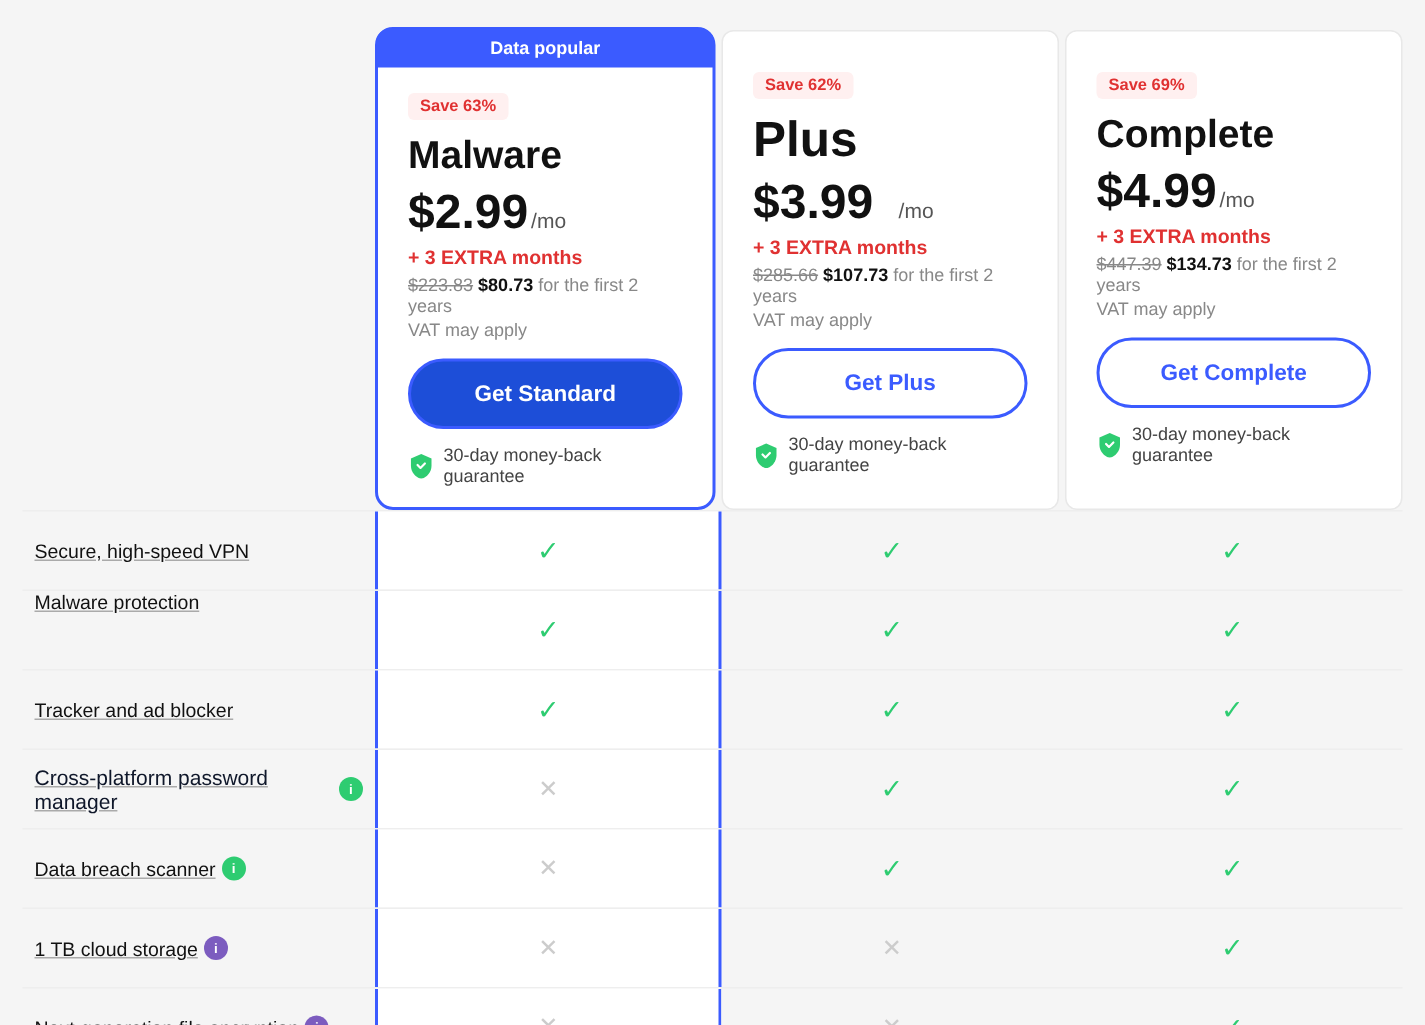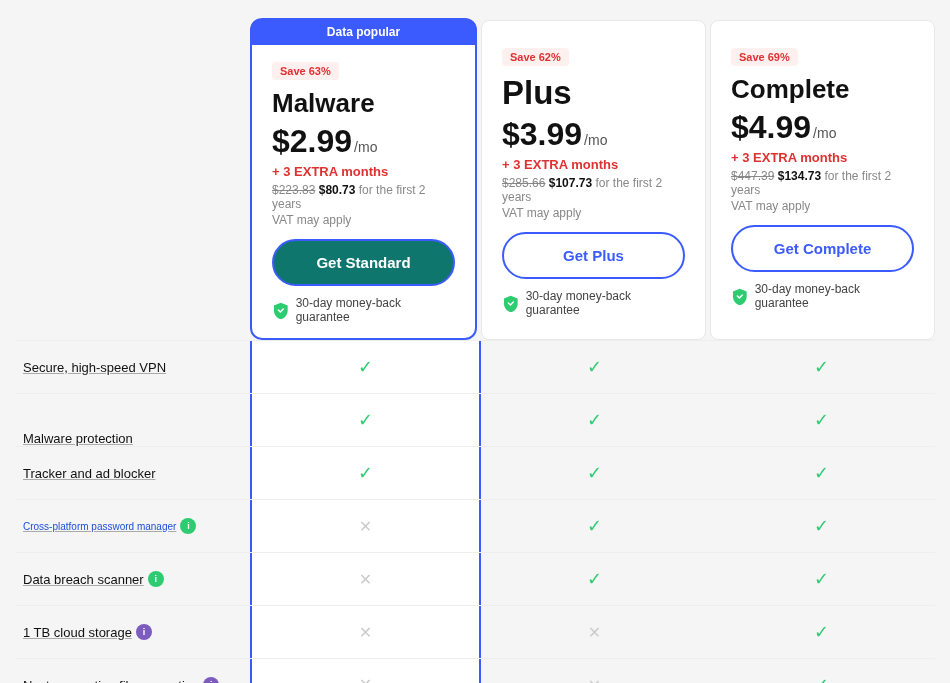--- a/index.html
+++ b/index.html
@@ -39,42 +39,42 @@
             <span style="font-size:32px; font-weight:700; color:#111;">$2.99</span>
             <span style="font-size:14px; color:#555;">/mo</span>
           </div>
           <div style="color:#e03131; font-size:13px; font-weight:600; margin-bottom:4px;">+ 3 EXTRA months</div>
           <div style="font-size:12px; color:#888; margin-bottom:2px;">
             <s>$223.83</s>
             <span style="color:#111; font-weight:600;">$80.73</span>
             <span>for the first 2 years</span>
           </div>
           <div style="font-size:12px; color:#888; margin-bottom:12px;">VAT may apply</div>
-          <button style="display:block; width:100%; padding:13px 0; border-radius:50px; font-size:15px; font-weight:600; cursor:pointer; border:2px solid #3b5bff; background:#0f766e; color:white; margin-bottom:10px;">
+          <button style="display:block; width:100%; padding:13px 0; border-radius:50px; font-size:15px; font-weight:600; cursor:pointer; border:2px solid #3b5bff; background:#1d4ed8; color:white; margin-bottom:10px;">
             <span>Get Standard</span>
           </button>
           <div style="display:flex; align-items:center; gap:6px; font-size:12px; color:#444; justify-content:center; padding-bottom:14px;">
             <svg width="18" height="18" viewBox="0 0 18 18">
                 <path d="M9 1.5L2 4.5v5c0 4.14 2.97 8.01 7 8.95C13.03 17.51 16 13.64 16 9.5v-5L9 1.5z" fill="#2ecc71"></path>
                 <path d="M6.5 9l2 2 3-3" stroke="white" stroke-width="1.5" fill="none" stroke-linecap="round" stroke-linejoin="round"></path>
               </svg>
             <span>30-day money-back guarantee</span>
           </div>
         </div>
       </div>
 
       <div style="flex:1; background:white; border:1px solid #e8e8e8; border-radius:8px; margin-right:4px; padding-top:10px;">
         <div style="padding:16px 20px 0;">
           <div style="display:inline-block; background:#fff0f0; color:#e03131; font-size:11px; font-weight:600; padding:3px 8px; border-radius:4px; margin-bottom:8px;">
             <span>Save 62%</span>
           </div>
           <div style="font-size:33px; font-weight:700; color:#111; margin-bottom:4px;">
             <span>Plus</span>
           </div>
-          <div style="display:flex; align-items:baseline; gap:2px; margin-bottom:4px;">
+          <div style="display:flex; align-items:baseline; gap:17px; margin-bottom:4px;">
             <span style="font-size:32px; font-weight:700; color:#111;">$3.99</span>
             <span style="font-size:14px; color:#555;">/mo</span>
           </div>
           <div style="color:#e03131; font-size:13px; font-weight:600; margin-bottom:4px;">+ 3 EXTRA months</div>
           <div style="font-size:12px; color:#888; margin-bottom:2px;">
             <s>$285.66</s>
             <span style="color:#111; font-weight:600;">$107.73</span>
             <span>for the first 2 years</span>
           </div>
           <div style="font-size:12px; color:#888; margin-bottom:12px;">VAT may apply</div>
@@ -137,21 +137,21 @@
       </div>
       <div style="flex:1; height:52px; display:flex; align-items:center; justify-content:center;">
         <span style="color:#2ecc71; font-size:18px;">✓</span>
       </div>
       <div style="flex:1; height:52px; display:flex; align-items:center; justify-content:center;">
         <span style="color:#2ecc71; font-size:18px;">✓</span>
       </div>
     </div>
 
     <div style="display:flex; width:100%; border-top:1px solid #eee;">
-      <div style="width:235px; flex-shrink:0; height:52px; display:flex; align-items:flex-end; padding:0 8px;">
+      <div style="width:235px; flex-shrink:0; height:52px; display:flex; align-items:flex-start; padding:0 8px;">
         <a style="font-size:13px; color:#111; text-decoration:underline; text-decoration-color:#aaa;">Malware protection</a>
       </div>
       <div style="flex:1; height:52px; display:flex; align-items:center; justify-content:center; border-left:2px solid #3b5bff; border-right:2px solid #3b5bff; background:white;">
         <span style="color:#2ecc71; font-size:18px;">✓</span>
       </div>
       <div style="flex:1; height:52px; display:flex; align-items:center; justify-content:center;">
         <span style="color:#2ecc71; font-size:18px;">✓</span>
       </div>
       <div style="flex:1; height:52px; display:flex; align-items:center; justify-content:center;">
         <span style="color:#2ecc71; font-size:18px;">✓</span>
@@ -168,21 +168,21 @@
       <div style="flex:1; height:52px; display:flex; align-items:center; justify-content:center;">
         <span style="color:#2ecc71; font-size:18px;">✓</span>
       </div>
       <div style="flex:1; height:52px; display:flex; align-items:center; justify-content:center;">
         <span style="color:#2ecc71; font-size:18px;">✓</span>
       </div>
     </div>
 
     <div style="display:flex; width:100%; border-top:1px solid #eee;">
       <div style="width:235px; flex-shrink:0; height:52px; display:flex; align-items:center; padding:0 8px; gap:4px;">
-        <a style="font-size:10px; color:#1d4ed8; text-decoration:underline; text-decoration-color:#aaa;">Cross-platform password manager</a>
+        <a style="font-size:14px; color:#0f172a; text-decoration:underline; text-decoration-color:#aaa;">Cross-platform password manager</a>
         <span style="display:inline-flex; align-items:center; justify-content:center; width:16px; height:16px; border-radius:50%; background:#2ecc71; color:white; font-size:9px; font-weight:bold; flex-shrink:0;">i</span>
       </div>
       <div style="flex:1; height:52px; display:flex; align-items:center; justify-content:center; border-left:2px solid #3b5bff; border-right:2px solid #3b5bff; background:white;">
         <span style="color:#ccc; font-size:16px;">✕</span>
       </div>
       <div style="flex:1; height:52px; display:flex; align-items:center; justify-content:center;">
         <span style="color:#2ecc71; font-size:18px;">✓</span>
       </div>
       <div style="flex:1; height:52px; display:flex; align-items:center; justify-content:center;">
         <span style="color:#2ecc71; font-size:18px;">✓</span>

